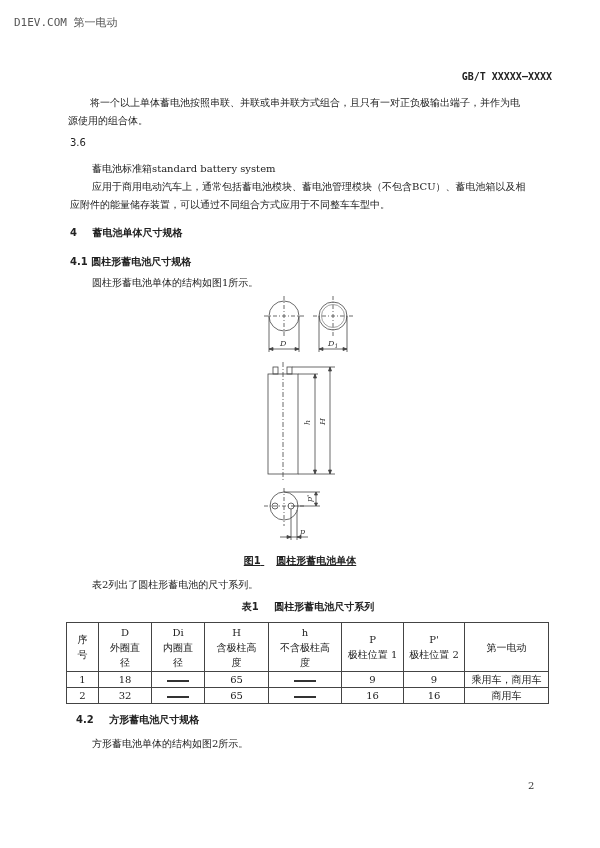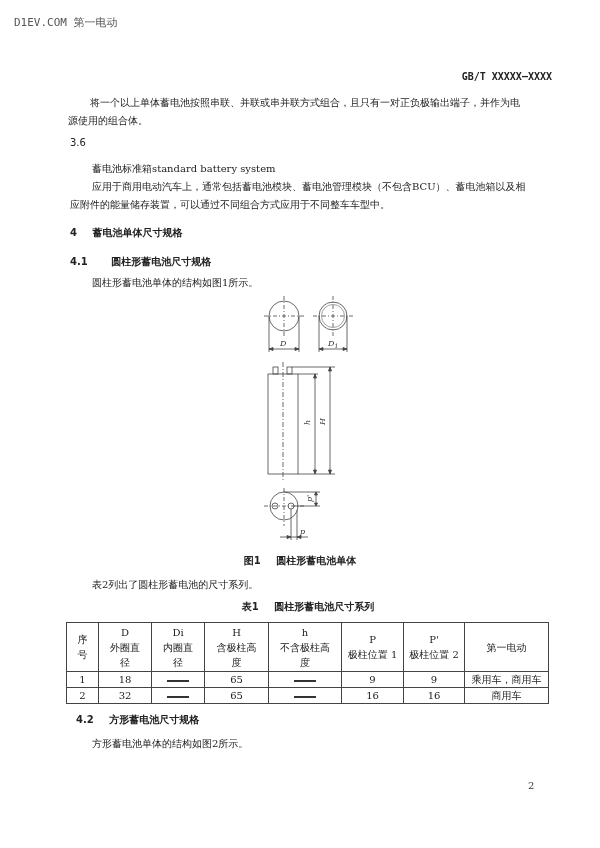--- a/index.html
+++ b/index.html
@@ -33,21 +33,21 @@
 <div class="abs p" style="left:92px; top:178px;">应用于商用电动汽车上，通常包括蓄电池模块、蓄电池管理模块（不包含BCU）、蓄电池箱以及相</div>
 <div class="abs p" style="left:70px; top:196px;">应附件的能量储存装置，可以通过不同组合方式应用于不同整车车型中。</div>
 
 <div class="abs h" style="left:70px; top:226px;">
   <span>4</span>
   <span style="margin-left:12px;">蓄电池单体尺寸规格</span>
 </div>
 
 <div class="abs h" style="left:70px; top:255px;">
   <span>4.1</span>
-  <span style="margin-left:20px;">圆柱形蓄电池尺寸规格</span>
+  <span style="margin-left:0;">圆柱形蓄电池尺寸规格</span>
 </div>
 <div class="abs p" style="left:92px; top:274px;">圆柱形蓄电池单体的结构如图1所示。</div>
 
 <svg class="abs" style="left:250px; top:290px;" width="130" height="260" viewBox="0 0 130 260">
   <g stroke="#444" stroke-width="0.8" fill="none">
 
     <circle cx="34" cy="26" r="15"></circle>
     <line x1="14" y1="26" x2="54" y2="26" stroke-dasharray="4 2 1 2"></line>
     <line x1="34" y1="6" x2="34" y2="46" stroke-dasharray="4 2 1 2"></line>
     <line x1="19" y1="26" x2="19" y2="62"></line>
@@ -101,21 +101,21 @@
     <polygon points="47,247 51,245.5 51,248.5" fill="#444"></polygon>
   </g>
   <text x="30" y="56">D</text>
   <text x="78" y="56"><tspan>D</tspan><tspan dy="2" font-size="6">1</tspan></text>
   <text x="60" y="135" transform="rotate(-90 60 135)">h</text>
   <text x="75" y="135" transform="rotate(-90 75 135)">H</text>
   <text x="62" y="212" transform="rotate(-90 62 212)">p'</text>
   <text x="50" y="244">p</text>
 </svg>
 
-<div class="abs cap" style="left:0; width:600px; top:554px;">
+<div class="abs cap" style="left:0; width:600px; top:554px;text-decoration:underline;">
   <span>图1</span>
   <span style="margin-left:12px;">圆柱形蓄电池单体</span>
 </div>
 
 <div class="abs p" style="left:92px; top:576px;">表2列出了圆柱形蓄电池的尺寸系列。</div>
 
 <div class="abs cap" style="left:8px; width:600px; top:600px;">
   <span>表1</span>
   <span style="margin-left:12px;">圆柱形蓄电池尺寸系列</span>
 </div>

